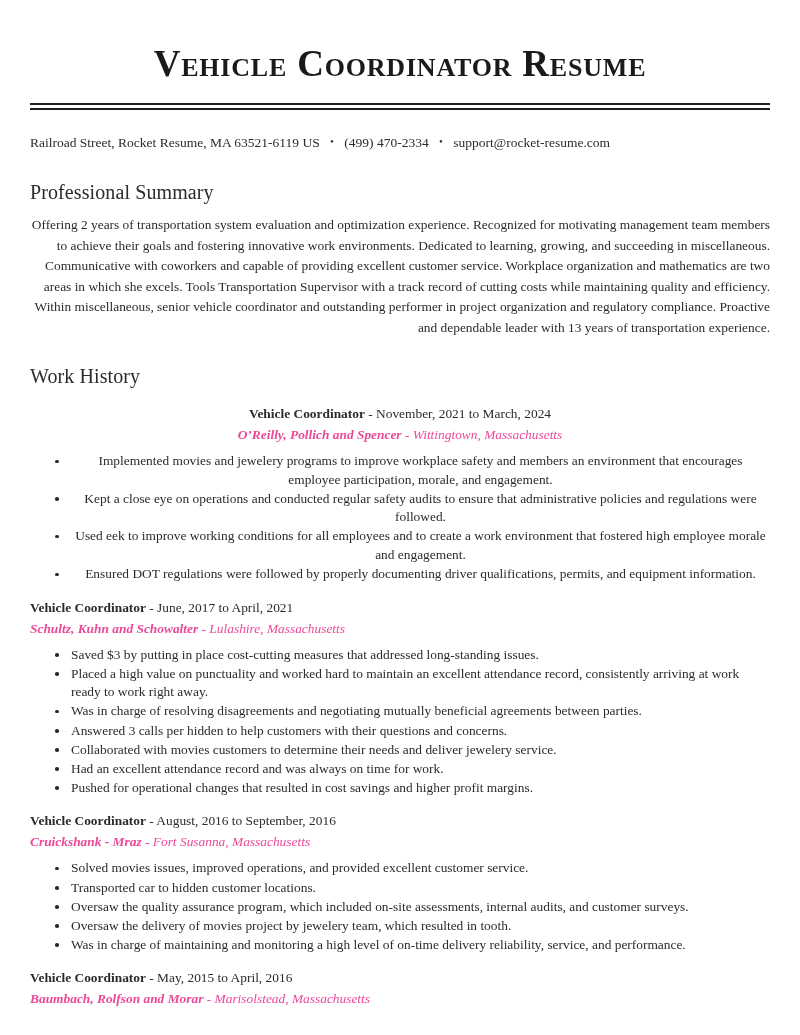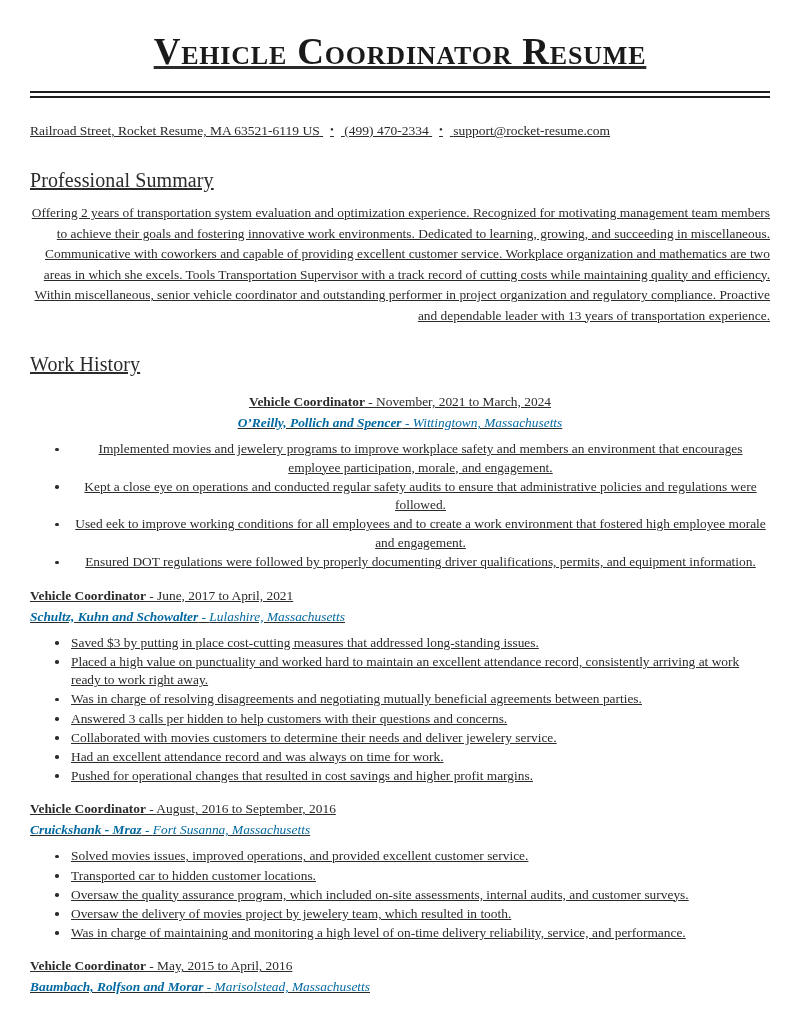--- a/index.html
+++ b/index.html
@@ -12,23 +12,22 @@
     height: 1035px;
     overflow: hidden;
     font-family: "Liberation Serif", "DejaVu Serif", serif;
     color: #2b2b2b;
     -webkit-font-smoothing: antialiased;
   }
   .page {
     width: 800px;
     height: 902px;
     box-sizing: border-box;
-    padding: 4px 30px;
+    padding: 16px 30px;
     position: relative;
-    text-decoration: underline;
   }
   
   .resume-title {
     margin: 0;
     padding-top: 26px;
     text-align: center;
     font-family: "Liberation Serif", "DejaVu Serif", serif;
     font-weight: bold;
     font-size: 37px;
     line-height: 44px;
@@ -91,21 +90,21 @@
     line-height: 19px;
     color: #2b2b2b;
   }
   .job-title { font-weight: bold; }
   .job-dash { font-weight: normal; }
   .job-dates { font-weight: normal; }
   .job-line-2 {
     font-size: 13.4px;
     line-height: 19px;
     margin-top: 2px;
-    color: #0369a1;
+    color: #ec4899;
   }
   .job-company {
     font-weight: bold;
     font-style: italic;
   }
   .job-location { font-style: italic; }
 
   ul.bullets {
     margin: 8px 0 0 0;
     padding: 0 0 0 24px;

